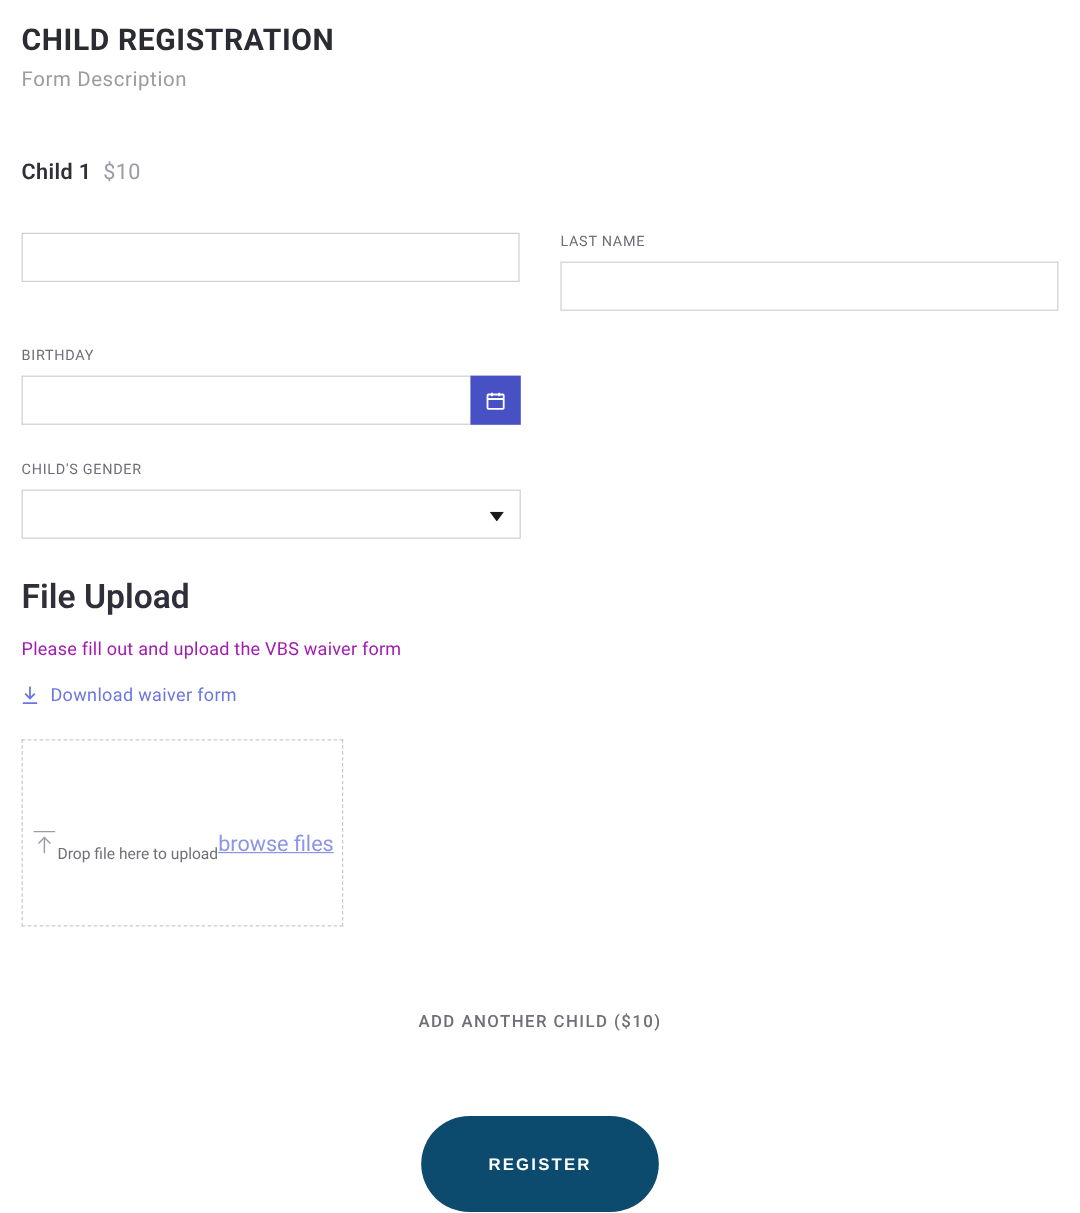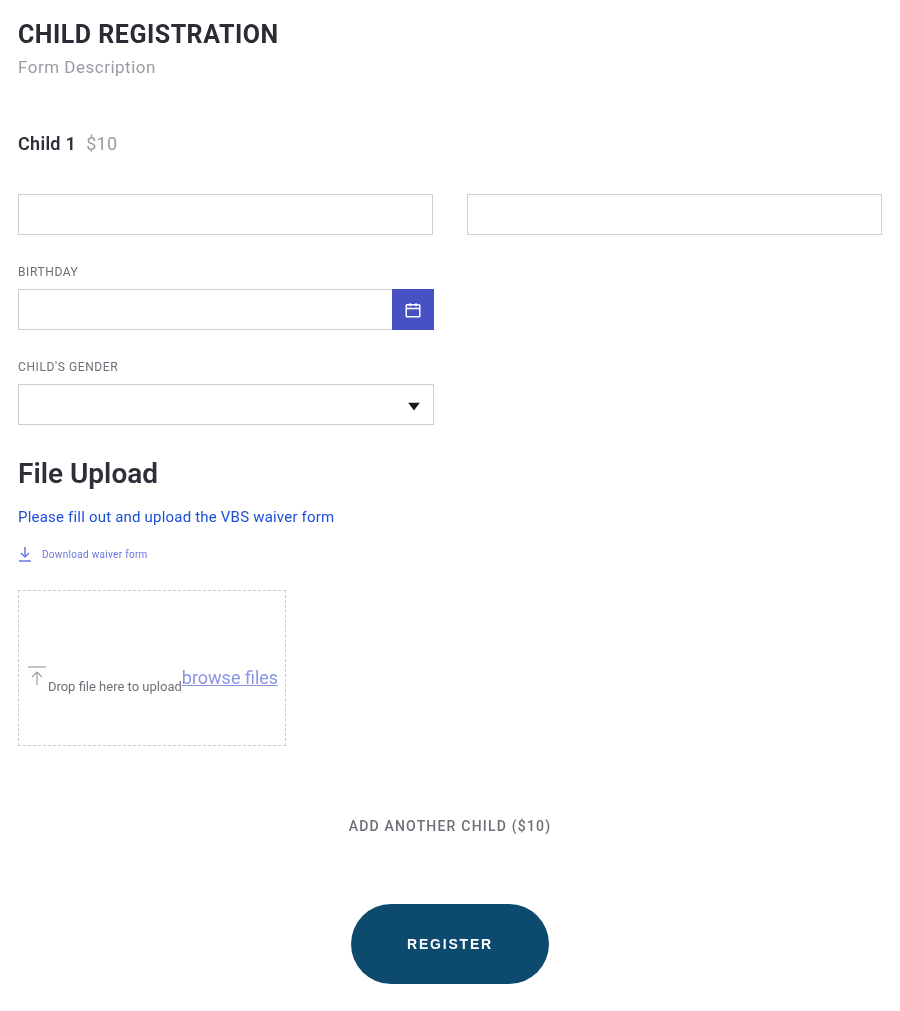--- a/index.html
+++ b/index.html
@@ -123,29 +123,29 @@
     }
     .upload-title {
       font-size: 28px;
       font-weight: 600;
       color: #2e2f39;
       margin-top: 32px;
       margin-bottom: 18px;
     }
     .upload-desc {
       font-size: 15px;
-      color: #1d4ed8;
+      color: #a21caf;
       margin-bottom: 20px;
       letter-spacing: 0.2px;
     }
     .download-link {
       display: inline-flex;
       align-items: center;
       color: #6a77e0;
-      font-size: 10px;
+      font-size: 15px;
       letter-spacing: 0.3px;
       text-decoration: none;
       cursor: pointer;
       margin-bottom: 28px;
     }
     .download-link svg {
       margin-right: 10px;
     }
     .dropzone {
       width: 268px;
@@ -205,20 +205,21 @@
 <div class="section-header">
   <span class="section-title">Child 1</span>
   <span class="section-price">$10</span>
 </div>
 
 <div class="fields-row">
   <div class="field-col">
     <input type="text" class="text-input" value="" style="">
   </div>
   <div class="field-col">
+    <label class="field-label">LAST NAME</label>
     <input type="text" class="text-input" value="" style="">
   </div>
 </div>
 
 <div class="field-block">
   <label class="field-label">BIRTHDAY</label>
   <div class="date-wrapper">
     <input type="text" class="date-input" value="" style="">
     <button class="calendar-btn">
       <svg width="18" height="18" viewBox="0 0 24 24" fill="none" stroke="#ffffff" stroke-width="2">

